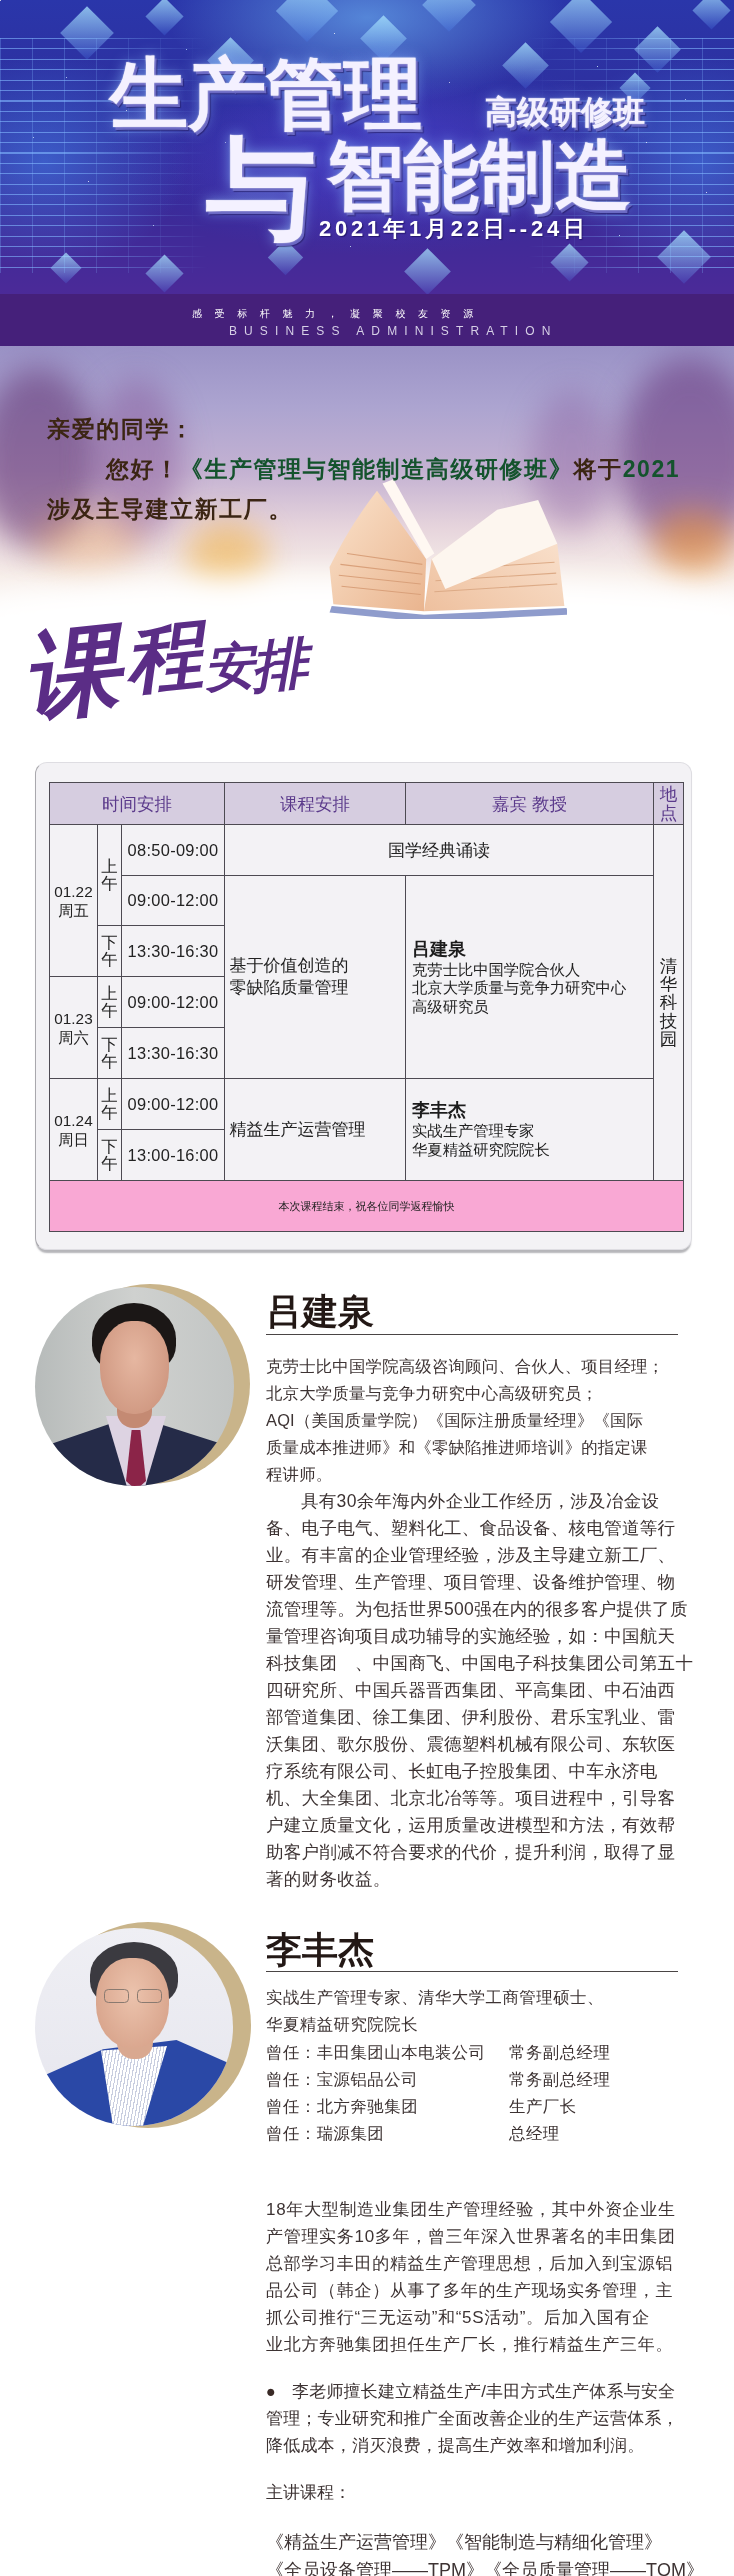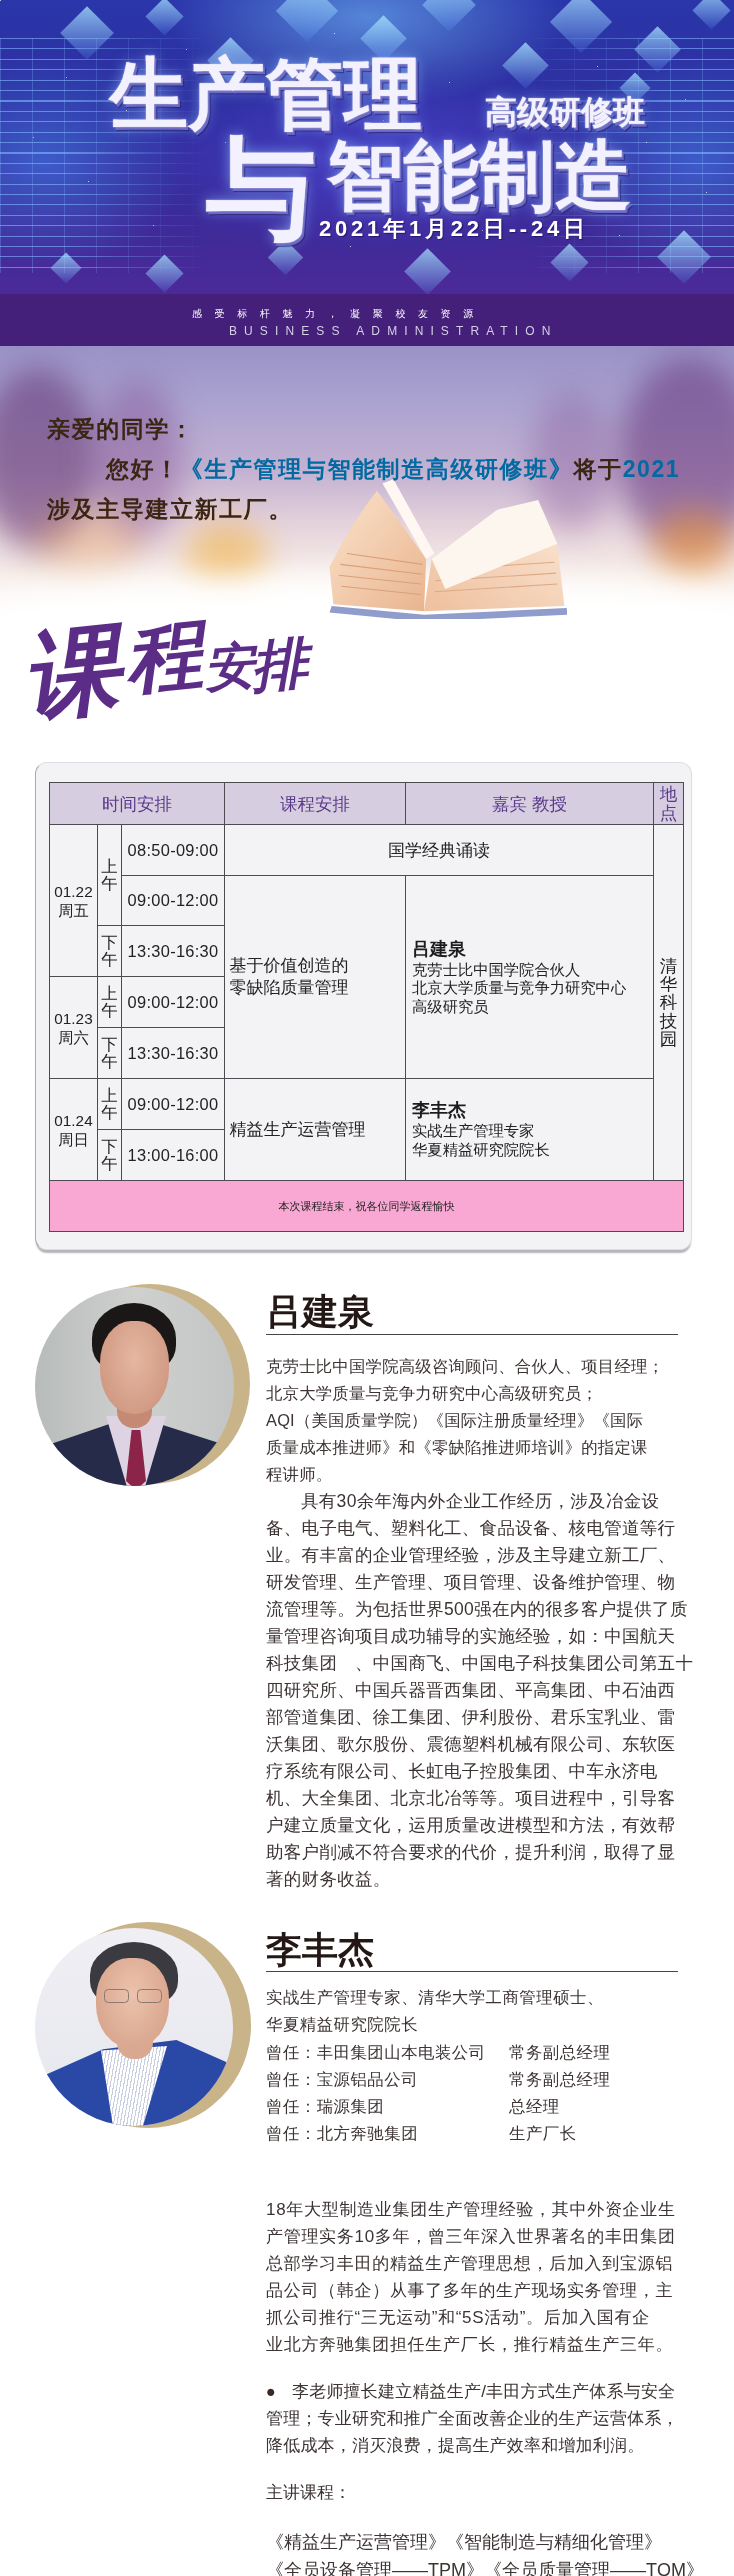--- a/index.html
+++ b/index.html
@@ -46,21 +46,21 @@
 .tagbar{left:0;top:294px;width:735px;height:53px;background:#45207a;}
 .tag-cn{left:192px;top:306px;font-size:10px;letter-spacing:12.6px;color:#ffffff;line-height:15.3px;white-space:nowrap;}
 .tag-en{left:229px;top:327px;font-size:12px;letter-spacing:7.1px;color:#d6cfe6;line-height:8.8px;white-space:nowrap;}
 
 
 .greet{left:0;top:346px;width:735px;height:274px;overflow:hidden;
   background:linear-gradient(180deg,#9a92c6 0%,#aca4d0 22%,#c4b2d2 46%,#e6d4dc 66%,#f7eee9 84%,#ffffff 100%);}
 .blob{position:absolute;border-radius:50%;filter:blur(15.3px);}
 .greet-text{left:47px;top:409px;width:668px;font-size:23px;font-weight:bold;line-height:40px;
   letter-spacing:1.6px;color:#3b2513;white-space:nowrap;}
-.greet-text .hl{color:#0369a1;}
+.greet-text .hl{color:#14532d;}
 .greet-line1{padding-left:59px;}
 
 
 .cal{position:absolute;color:#5b2d86;font-family:"DejaVu Serif",serif;font-weight:bold;font-style:italic;line-height:1;}
 
 
 .card{left:35px;top:762px;width:657px;height:488px;background:#f3f2f5;border-radius:12px;
   border:0.5px solid #dedde2;border-left:1.6px solid #a9a8ad;box-shadow:0 3.3px 1.6px -1.1px rgba(90,90,100,0.45);}
 .sched{position:absolute;left:49px;top:782px;width:633px;border-collapse:collapse;table-layout:fixed;color:#222;
   font-family:"Liberation Sans","DejaVu Sans",sans-serif;}
@@ -316,22 +316,22 @@
   <div class="pp" style="left:69px;top:61px;width:25px;height:14.2px;border:1.1px solid #8a7a70;border-radius:4.4px;"></div>
   <div class="pp" style="left:102px;top:61px;width:25px;height:14.2px;border:1.1px solid #8a7a70;border-radius:4.4px;"></div>
 </div>
 <div class="abs lname" style="top:1931px;">李丰杰</div>
 <div class="abs rule" style="top:1971px;"></div>
 <div class="abs txt li-titles">实战生产管理专家、清华大学工商管理硕士、
 华夏精益研究院院长</div>
 <div class="abs" style="left:266px;top:2039px;width:438px;color:#3d3333;">
   <div class="pos-row"><span>曾任：丰田集团山本电装公司</span><span class="pos-role">常务副总经理</span></div>
   <div class="pos-row"><span>曾任：宝源铝品公司</span><span class="pos-role">常务副总经理</span></div>
+  <div class="pos-row"><span>曾任：北方奔驰集团</span><span class="pos-role">生产厂长</span></div>
   <div class="pos-row"><span>曾任：瑞源集团</span><span class="pos-role">总经理</span></div>
-  <div class="pos-row"><span>曾任：北方奔驰集团</span><span class="pos-role">生产厂长</span></div>
 </div>
 <div class="abs txt li-flow">
   <div class="li-exp">18年大型制造业集团生产管理经验，其中外资企业生
 产管理实务10多年，曾三年深入世界著名的丰田集团
 总部学习丰田的精益生产管理思想，后加入到宝源铝
 品公司（韩企）从事了多年的生产现场实务管理，主
 抓公司推行“三无运动”和“5S活动”。后加入国有企
 业北方奔驰集团担任生产厂长，推行精益生产三年。</div>
   <div class="li-spec"><span class="bullet">●</span><span>李老师擅长建立精益生产/丰田方式生产体系与安全
 管理；专业研究和推广全面改善企业的生产运营体系，

